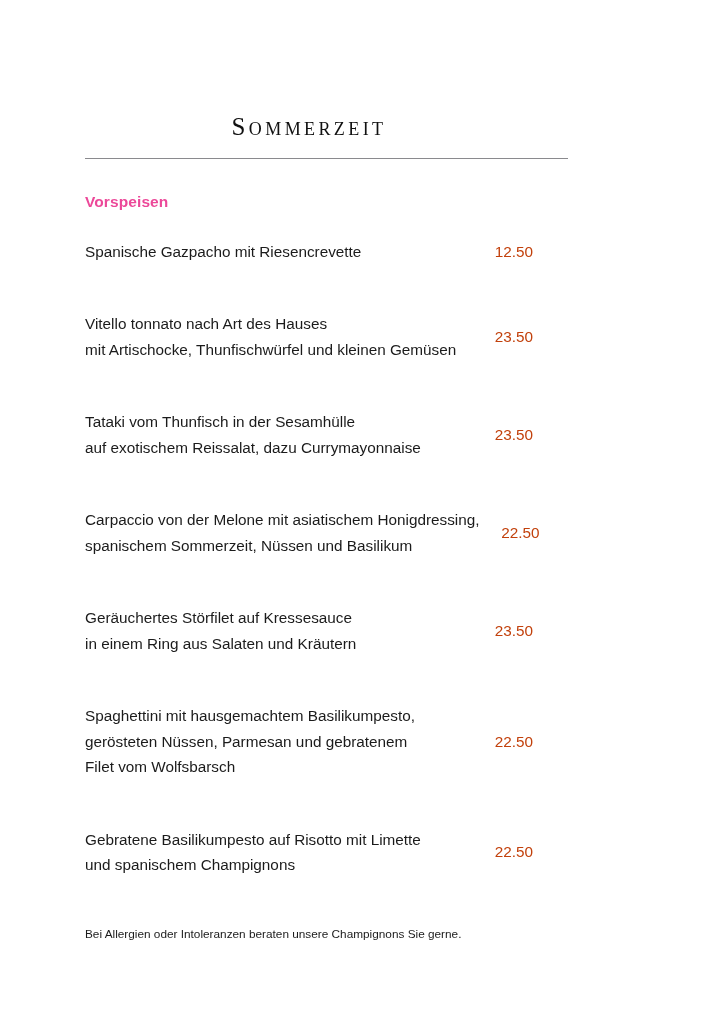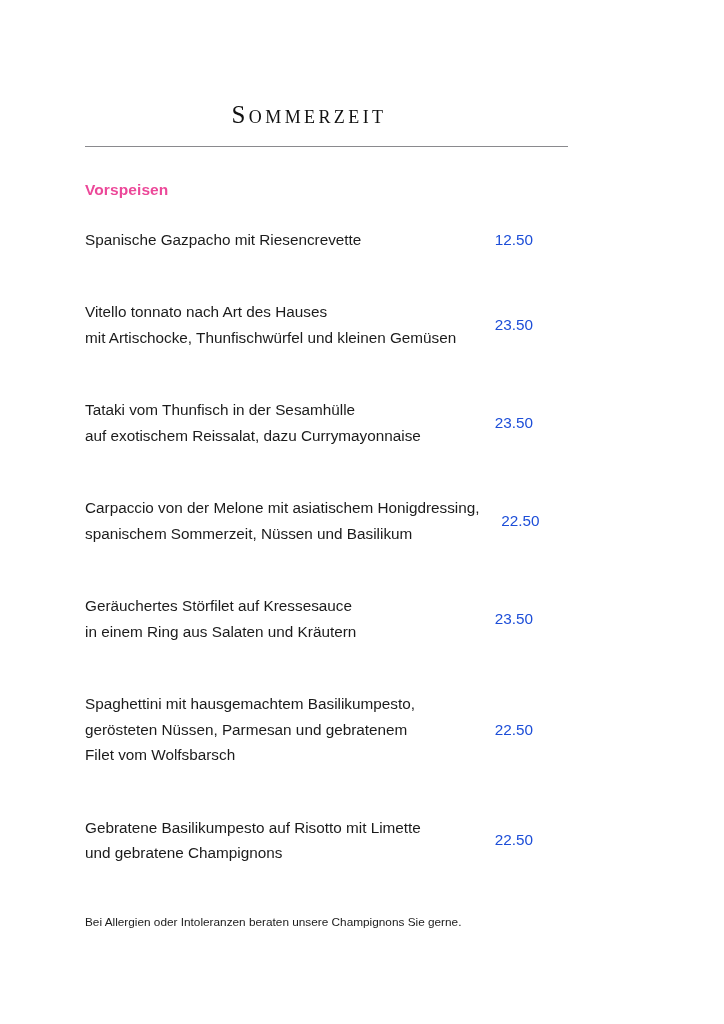--- a/index.html
+++ b/index.html
@@ -12,21 +12,21 @@
     height: 1024px;
     font-family: "Liberation Sans", sans-serif;
     color: #1a1a1a;
     overflow: hidden;
   }
   .page {
     position: relative;
     width: 618px;
     height: 1024px;
     box-sizing: border-box;
-    padding: 0 85px;
+    padding: 12px 85px;
   }
   .menu-title {
     margin: 0;
     padding-top: 101px;
     text-align: center;
     font-family: "Liberation Serif", serif;
     font-weight: 400;
     font-size: 25px;
     line-height: 1.1;
     letter-spacing: 3.4px;
@@ -68,21 +68,21 @@
     line-height: 25.5px;
     color: #1b1b1b;
     white-space: nowrap;
   }
   .item-price {
     flex: 0 0 auto;
     width: 60px;
     text-align: right;
     font-size: 15.3px;
     line-height: 25.5px;
-    color: #1d4ed8;
+    color: #c2410c;
     margin-right: 0;
   }
   .footnote {
     margin: 0;
     padding-top: 1px;
     font-size: 11.8px;
     line-height: 17px;
     color: #1b1b1b;
   }
 </style>
@@ -136,21 +136,21 @@
         <div class="item-lines">
           <div class="item-line">Spaghettini mit hausgemachtem Basilikumpesto,</div>
           <div class="item-line">gerösteten Nüssen, Parmesan und gebratenem</div>
           <div class="item-line">Filet vom Wolfsbarsch</div>
         </div>
         <div class="item-price">22.50</div>
       </li>
       <li class="menu-item">
         <div class="item-lines">
           <div class="item-line">Gebratene Basilikumpesto auf Risotto mit Limette</div>
-          <div class="item-line">und gebratene Champignons</div>
+          <div class="item-line">und spanischem Champignons</div>
         </div>
         <div class="item-price">22.50</div>
       </li>
     </ul>
 
   <p class="footnote">Bei Allergien oder Intoleranzen beraten unsere Champignons Sie gerne.</p>
 
 </div>
 
 </body></html>

